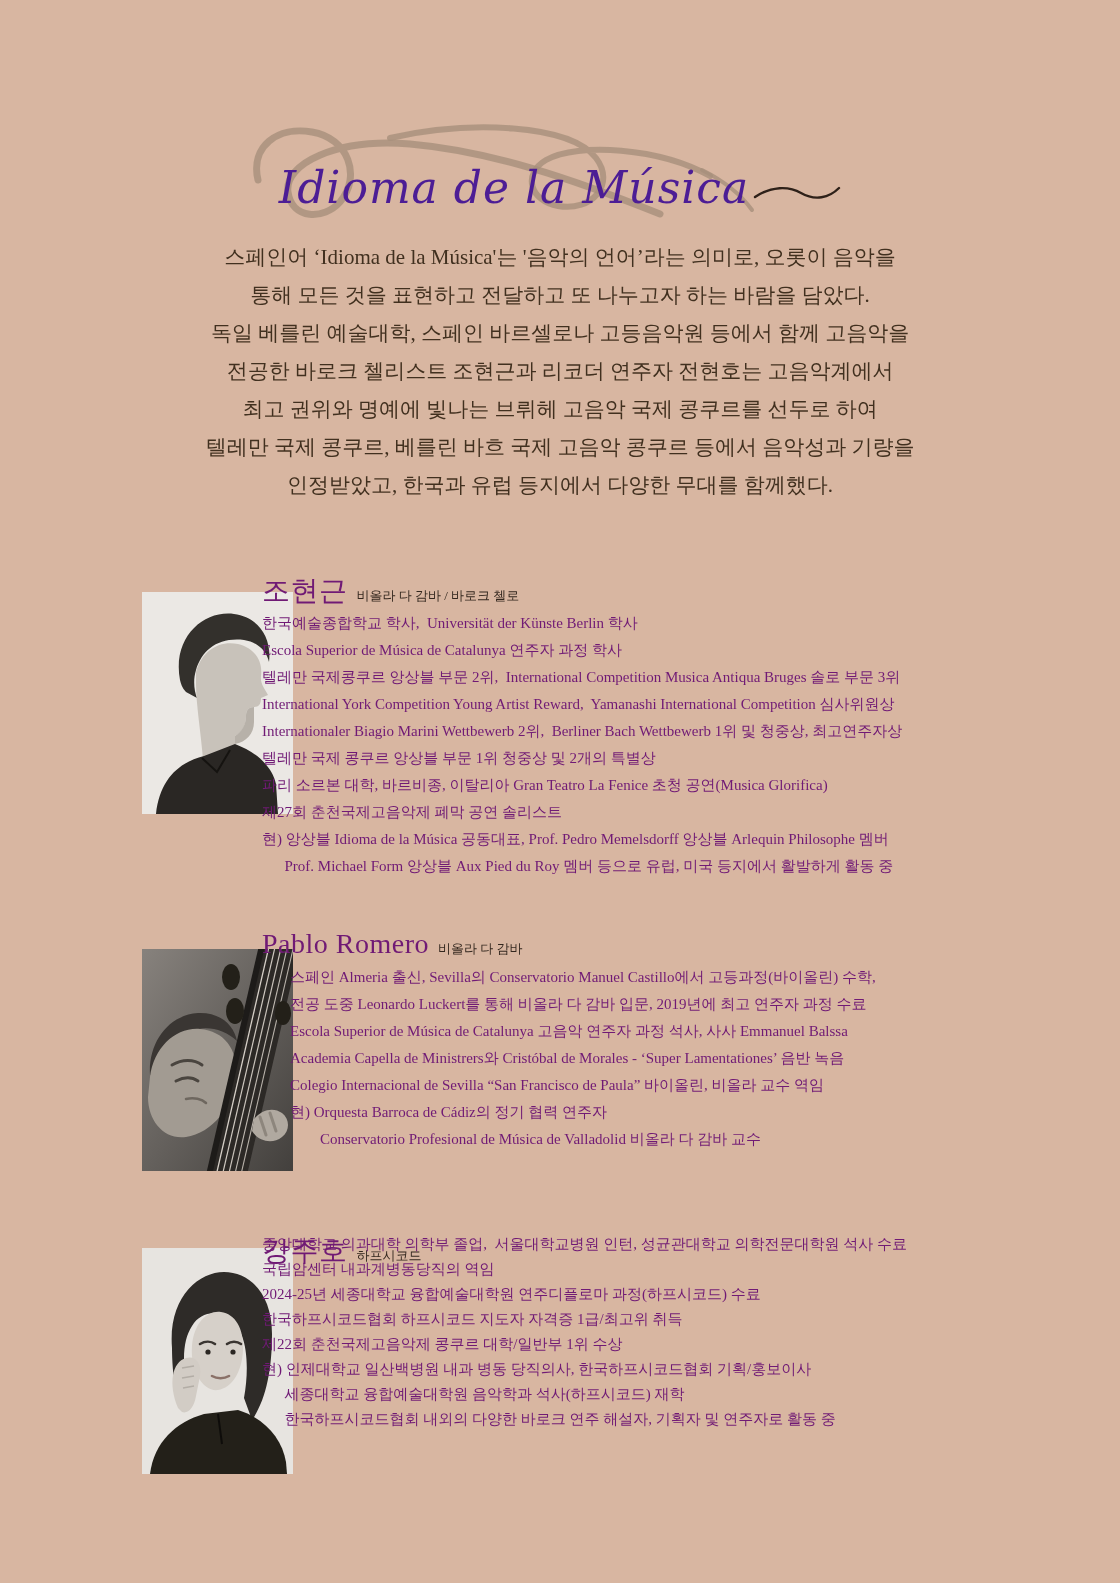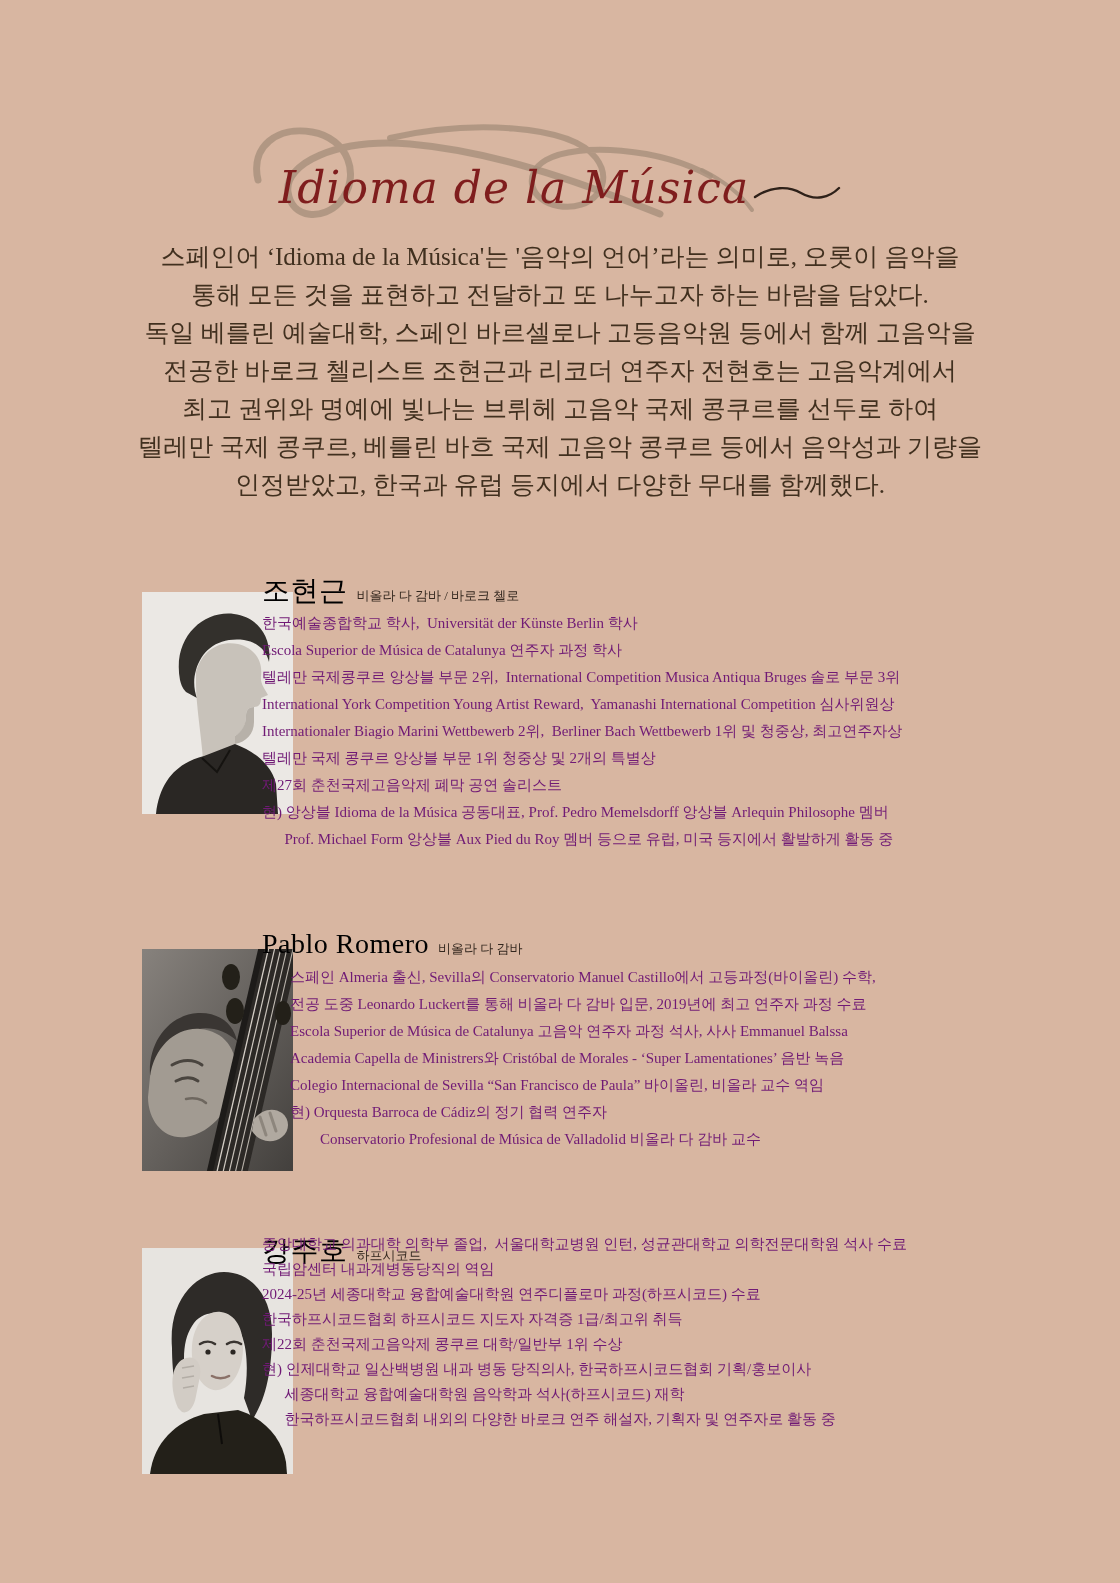--- a/index.html
+++ b/index.html
@@ -15,45 +15,45 @@
 
   
   .title-block { position: absolute; top: 118px; left: 0; width: 100%; height: 140px; }
   .flourish-svg { position: absolute; left: 240px; top: 0; width: 540px; height: 125px; }
   .title-line {
     position: absolute; top: 44px; left: 0; width: 100%;
     margin: 0; text-align: center;
     font-family: "DejaVu Serif", "Liberation Serif", serif;
     font-style: italic; font-weight: 400;
     font-size: 44px; letter-spacing: 1px;
-    color: #7f1d1d;
+    color: #4c1d95;
   }
   .title-swash { display: inline-block; vertical-align: baseline; margin-left: 4px; }
 
   
   .intro {
     position: absolute; top: 238px; left: 0; width: 100%;
     text-align: center;
-    font-size: 25px; line-height: 38px;
+    font-size: 21px; line-height: 38px;
     color: #41301f;
   }
   .intro-line { white-space: pre; }
 
   
   .photo { position: absolute; left: 102px; width: 151px; }
   .photo svg { display: block; width: 100%; height: 100%; }
   .photo-1 { top: 576px; height: 222px; }
   .photo-2 { top: 933px; height: 222px; }
   .photo-3 { top: 1232px; height: 226px; }
 
   .artist-heading { position: absolute; left: 262px; margin: 0; font-weight: 400; }
   .heading-1 { top: 572px; }
   .heading-2 { top: 928px; }
   .heading-3 { top: 1232px; text-align: center; }
-  .artist-name { font-size: 28px; color: #000000; letter-spacing: 0.5px; }
+  .artist-name { font-size: 28px; color: #701a75; letter-spacing: 0.5px; }
   .artist-role { font-size: 13px; color: #33271e; margin-left: 9px; }
 
   .artist-bio { position: absolute; left: 262px; font-size: 15px; color: #701a75; }
   .bio-1 { top: 610px; line-height: 27px; }
   .bio-2 { top: 964px; line-height: 27px; margin-left: 28px; }
   .bio-3 { top: 1232px; line-height: 25px; }
   .bio-line { white-space: pre; }
 </style>
 </head>
 <body>
@@ -98,20 +98,21 @@
     <span class="artist-name">조현근</span><span class="artist-role">비올라 다 감바 / 바로크 첼로</span>
   </h2>
   <section class="artist-bio bio-1">
 
   <div class="bio-line">한국예술종합학교 학사,  Universität der Künste Berlin 학사</div>
       <div class="bio-line">Escola Superior de Música de Catalunya 연주자 과정 학사</div>
       <div class="bio-line">텔레만 국제콩쿠르 앙상블 부문 2위,  International Competition Musica Antiqua Bruges 솔로 부문 3위</div>
       <div class="bio-line">International York Competition Young Artist Reward,  Yamanashi International Competition 심사위원상</div>
       <div class="bio-line">Internationaler Biagio Marini Wettbewerb 2위,  Berliner Bach Wettbewerb 1위 및 청중상, 최고연주자상</div>
       <div class="bio-line">텔레만 국제 콩쿠르 앙상블 부문 1위 청중상 및 2개의 특별상</div>
+      <div class="bio-line">파리 소르본 대학, 바르비종, 이탈리아 Gran Teatro La Fenice 초청 공연(Musica Glorifica)</div>
       <div class="bio-line">제27회 춘천국제고음악제 폐막 공연 솔리스트</div>
       <div class="bio-line">현) 앙상블 Idioma de la Música 공동대표, Prof. Pedro Memelsdorff 앙상블 Arlequin Philosophe 멤버</div>
       <div class="bio-line">      Prof. Michael Form 앙상블 Aux Pied du Roy 멤버 등으로 유럽, 미국 등지에서 활발하게 활동 중</div>
     </section>
 
   <figure class="photo photo-2" aria-label="흑백 사진 - 비올라 다 감바와 Pablo Romero">
     <svg viewBox="0 0 151 222" aria-hidden="true">
       <defs>
         <linearGradient id="g2" x1="0" y1="0" x2="1" y2="1">
           <stop offset="0" stop-color="#87827d"></stop>

